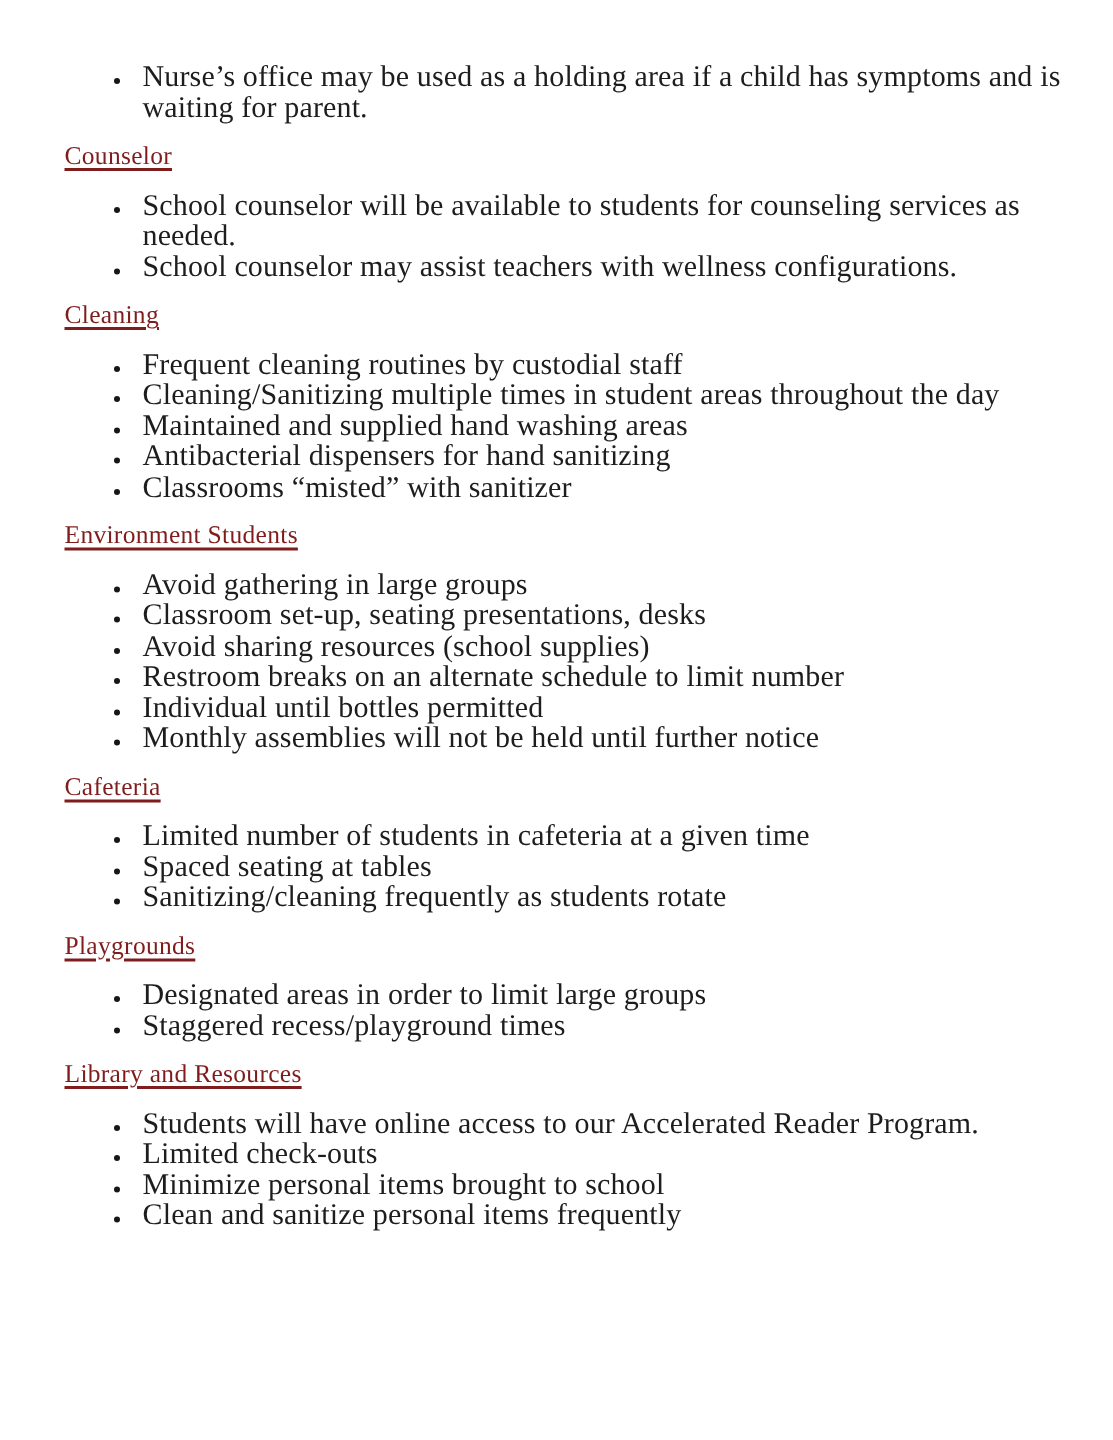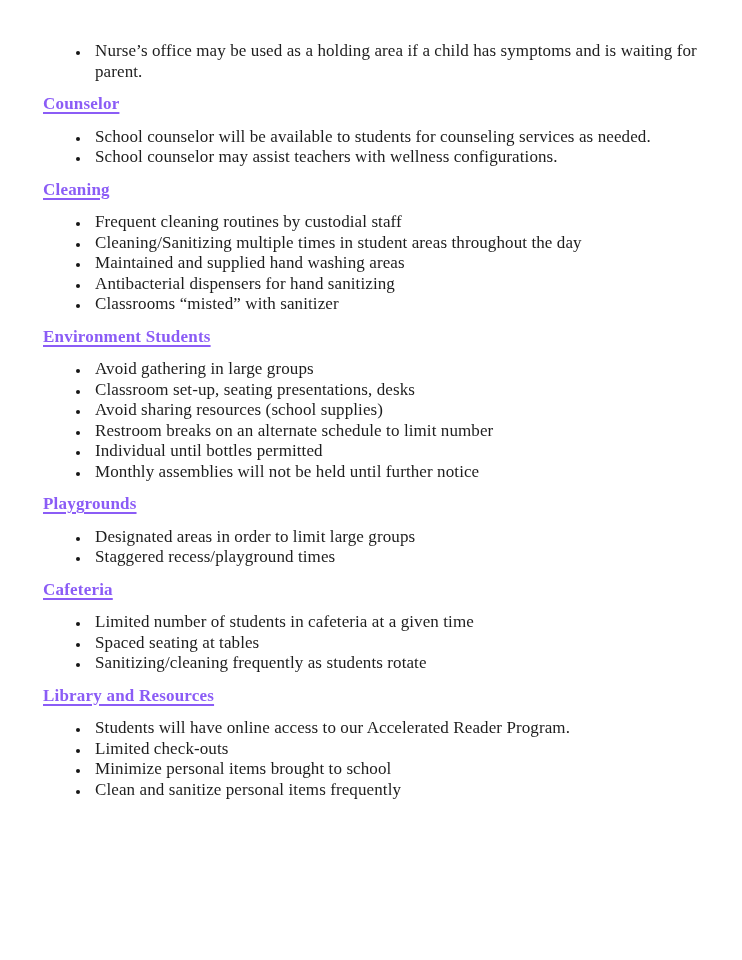--- a/index.html
+++ b/index.html
@@ -17,39 +17,39 @@
     color: #1d1d1d;
     box-sizing: border-box;
     padding-top: 41px;
   }
   ul.bullets {
     margin: 0;
     padding: 0 30px 0 90px;
     list-style: disc outside;
   }
   ul.bullets li {
-    font-size: 17px;
+    font-size: 20px;
     line-height: 20.5px;
     padding-left: 5px;
     letter-spacing: 0.1px;
   }
   ul.bullets li::marker {
     font-size: 12px;
     color: #161616;
   }
   h2.heading {
     font-size: 17px;
-    font-weight: bold;
+    font-weight: normal;
     line-height: 22px;
     margin: 11px 0 11.5px 43px;
     text-decoration: underline;
     text-decoration-thickness: 1.6px;
     text-underline-offset: 3px;
     letter-spacing: 0.2px;
-    color: #8b5cf6;
+    color: #7f1d1d;
   }
 </style>
 </head>
 <body>
 
 <div class="page">
   <ul class="bullets">
     <li>Nurse’s office may be used as a holding area if a child has symptoms and is waiting for parent.</li>
   </ul>
   <div id="sections">
@@ -78,33 +78,33 @@
           <li>Avoid gathering in large groups</li>
           <li>Classroom set-up, seating presentations, desks</li>
           <li>Avoid sharing resources (school supplies)</li>
           <li>Restroom breaks on an alternate schedule to limit number</li>
           <li>Individual until bottles permitted</li>
           <li>Monthly assemblies will not be held until further notice</li>
         </ul>
   </section>
 
   <section class="doc-section">
-    <h2 class="heading">Playgrounds</h2>
-    <ul class="bullets">
-          <li>Designated areas in order to limit large groups</li>
-          <li>Staggered recess/playground times</li>
-        </ul>
-  </section>
-
-  <section class="doc-section">
     <h2 class="heading">Cafeteria</h2>
     <ul class="bullets">
           <li>Limited number of students in cafeteria at a given time</li>
           <li>Spaced seating at tables</li>
           <li>Sanitizing/cleaning frequently as students rotate</li>
+        </ul>
+  </section>
+
+  <section class="doc-section">
+    <h2 class="heading">Playgrounds</h2>
+    <ul class="bullets">
+          <li>Designated areas in order to limit large groups</li>
+          <li>Staggered recess/playground times</li>
         </ul>
   </section>
 
   <section class="doc-section">
     <h2 class="heading">Library and Resources</h2>
     <ul class="bullets">
           <li>Students will have online access to our Accelerated Reader Program.</li>
           <li>Limited check-outs</li>
         </ul>
   </section>

